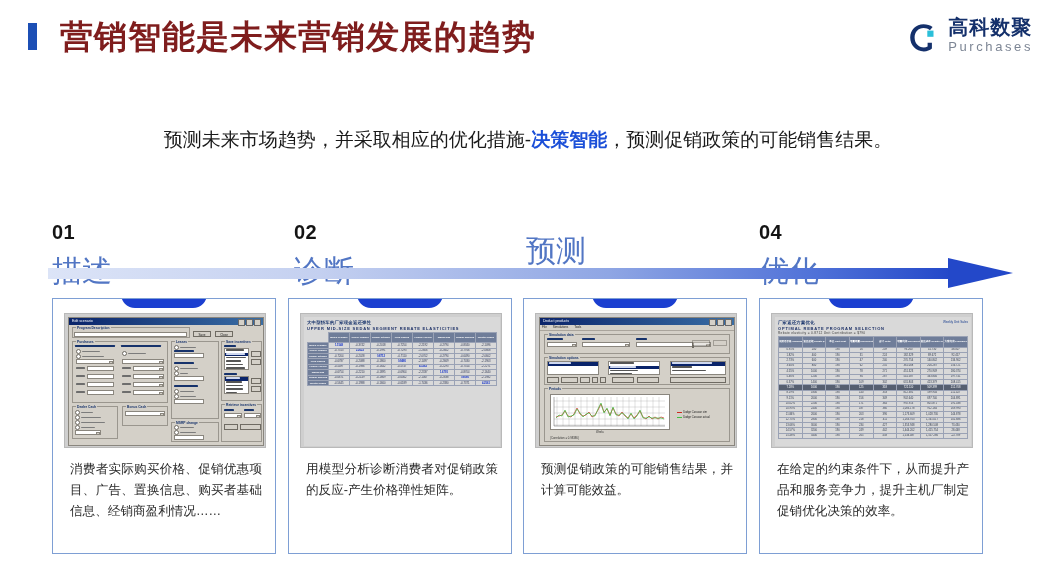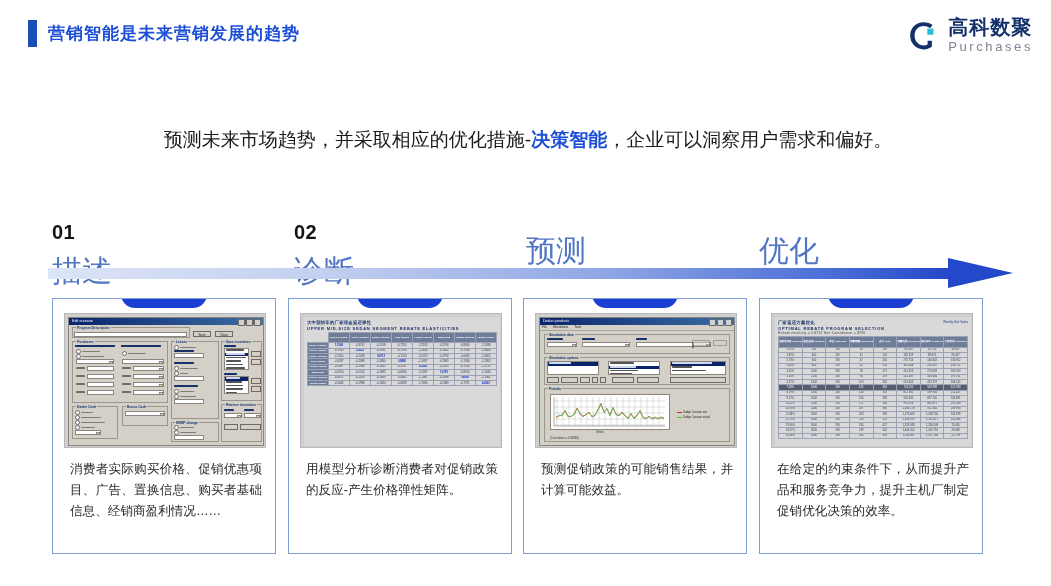--- a/index.html
+++ b/index.html
@@ -32,35 +32,36 @@
     align-items: center;
   }
   .title-bar-accent {
     width: 9px;
     height: 27px;
     background: #1C4FB5;
     margin-right: 11px;
     flex: none;
   }
   .page-title {
-    font-size: 17px;
+    font-size: 33px;
     font-weight: bold;
-    color: #1d4ed8;
+    color: #7f1d1d;
     letter-spacing: 1px;
     line-height: 1;
     white-space: nowrap;
+    margin-left: 12px;
   }
 
   
   .logo {
     position: absolute;
     right: 18px;
     top: 17px;
     display: flex;
-    align-items: center;
+    align-items: flex-end;
   }
   .logo-mark {
     position: relative;
     width: 34px;
     height: 34px;
     margin-right: 7px;
     flex: none;
   }
   .logo-mark svg { display: block; }
   .logo-text {
@@ -484,36 +485,37 @@
     </div>
     <div class="logo-text">
       <div class="logo-cn">高科数聚</div>
       <div class="logo-en">Purchases</div>
     </div>
   </div>
 </div>
 
 <div class="lead">
   <br>
-  <span>预测未来市场趋势，并采取相应的优化措施-</span><span class="hl">决策智能</span><span>，企业可以洞察用户需求和偏好。</span>
+  <span>预测未来市场趋势，并采取相应的优化措施-</span><span class="hl">决策智能</span><span>，预测促销政策的可能销售结果。</span>
 </div>
 
 <div class="steps">
   <div class="step step-0">
     <div class="step-num">01</div>
     <div class="step-label">描述</div>
   </div>
   <div class="step step-1">
     <div class="step-num">02</div>
     <div class="step-label">诊断</div>
   </div>
   <div class="step step-2">
     <div class="step-label">预测</div>
   </div>
   <div class="step step-3">
+    <div class="step-num">04</div>
     <div class="step-label">优化</div>
   </div>
 </div>
 
 <div class="arrow-wrap">
   <div class="arrow-shaft"></div>
   <div class="arrow-head"></div>
 </div>
 
 <div class="cards">

